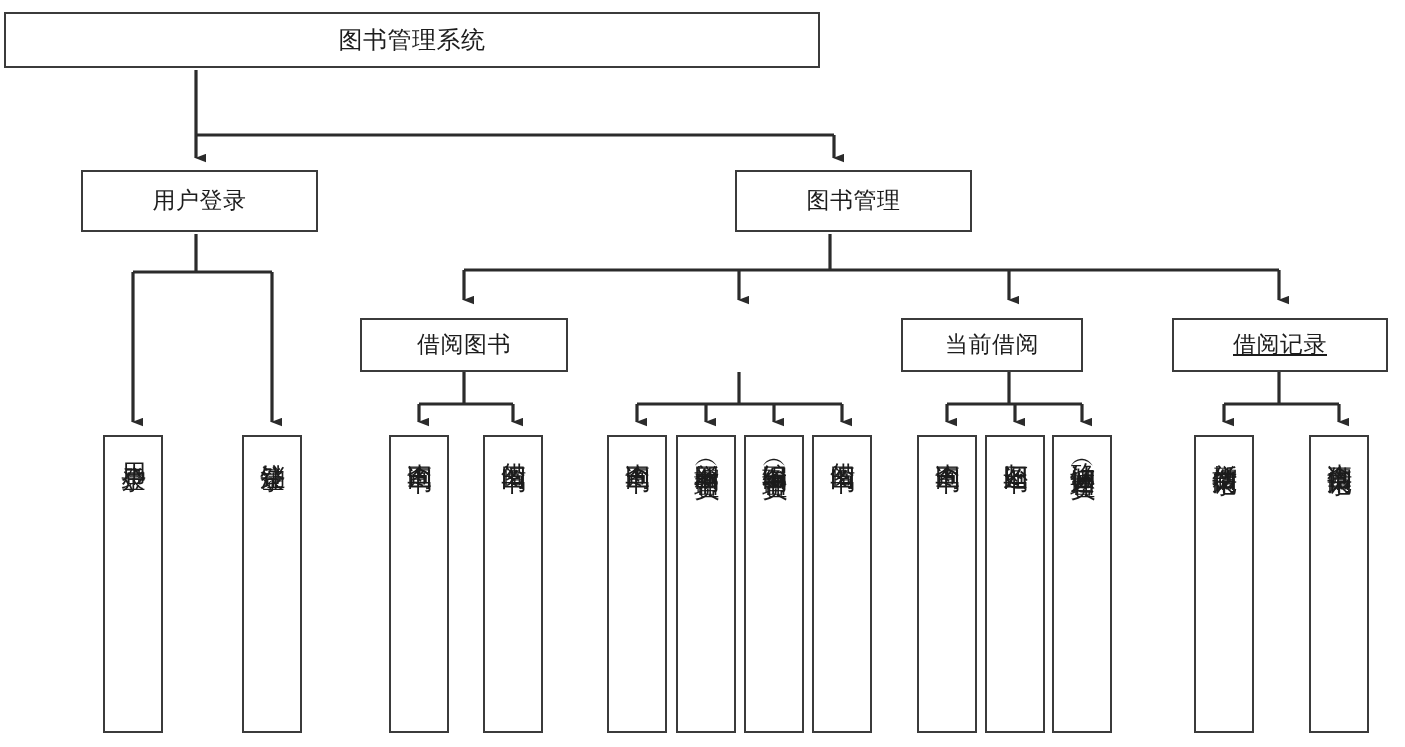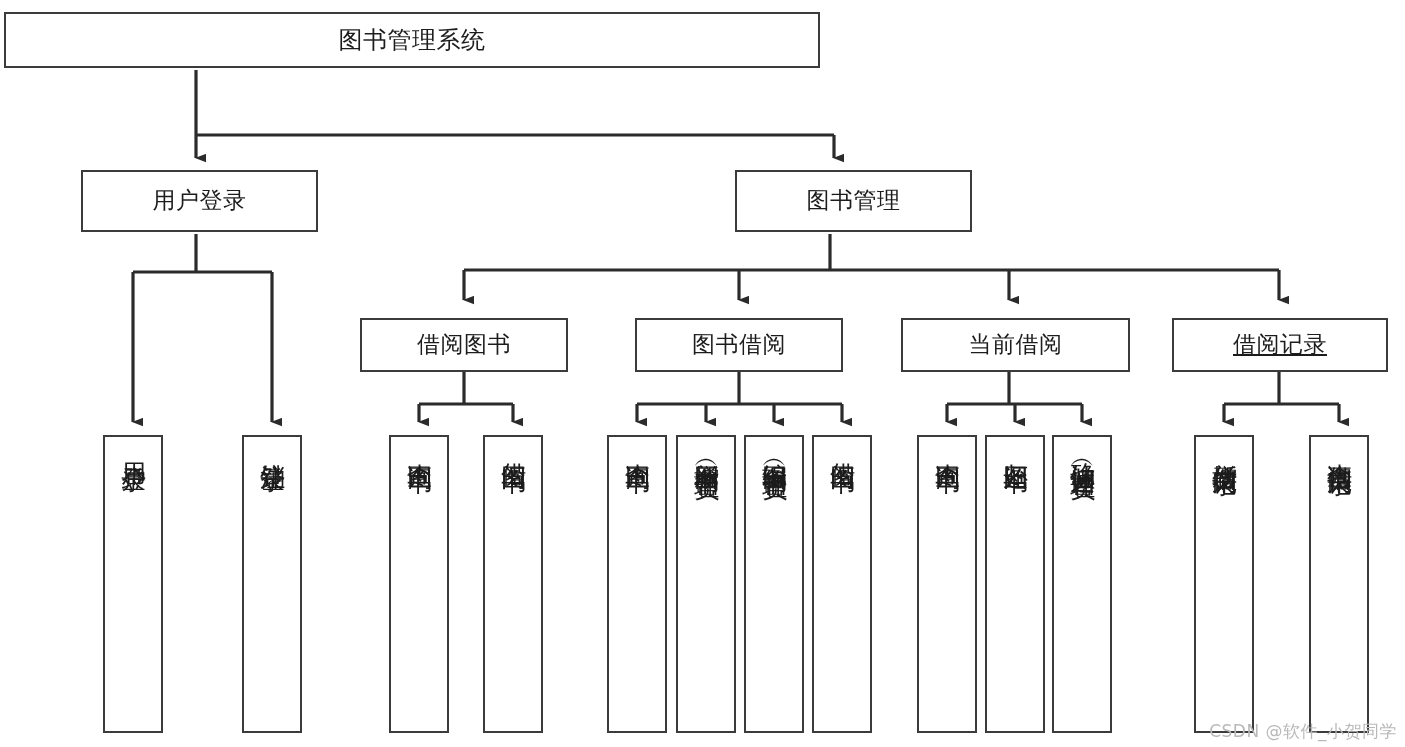--- a/index.html
+++ b/index.html
@@ -114,24 +114,21 @@
   <div class="node horiz" style="left:81px;top:170px;width:237px;height:62px;">
     <span class="label">用户登录</span>
   </div>
   <div class="node horiz" style="left:711px;top:170px;width:237px;height:62px;margin-left:24px;">
     <span class="label">图书管理</span>
   </div>
 
   <div class="node horiz" style="left:360px;top:318px;width:208px;height:54px;">
     <span class="label">借阅图书</span>
   </div>
-  <div class="node horiz" style="left:635px;top:318px;width:208px;height:54px;">
-    <span class="label">图书借阅</span>
-  </div>
-  <div class="node horiz" style="left:901px;top:318px;width:229px;height:54px;">
+  <div class="node horiz" style="left:901px;top:318px;width:182px;height:54px;">
     <span class="label">当前借阅</span>
   </div>
   <div class="node horiz" style="left:1172px;top:318px;width:216px;height:54px;text-decoration:underline;">
     <span class="label">借阅记录</span>
   </div>
 
   <div class="node vert" style="left:103px;top:435px;width:60px;height:298px;">
     <span class="label">用户登录</span>
   </div>
   <div class="node vert" style="left:242px;top:435px;width:60px;height:298px;">
@@ -168,14 +165,13 @@
     <span class="label">确认归还（管理员）</span>
   </div>
 
   <div class="node vert" style="left:1194px;top:435px;width:60px;height:298px;">
     <span class="label">新增借阅记录</span>
   </div>
   <div class="node vert" style="left:1309px;top:435px;width:60px;height:298px;">
     <span class="label">查询借阅记录</span>
   </div>
 
-  <div id="watermark">CSDN @软件_小贺同学</div>
 </div>
 
 </body></html>

